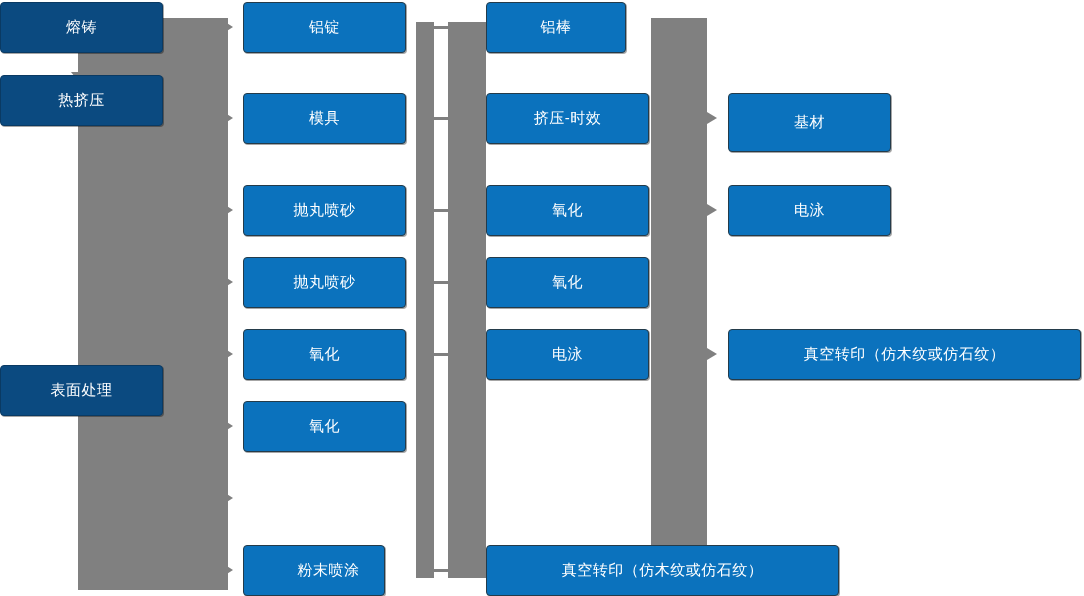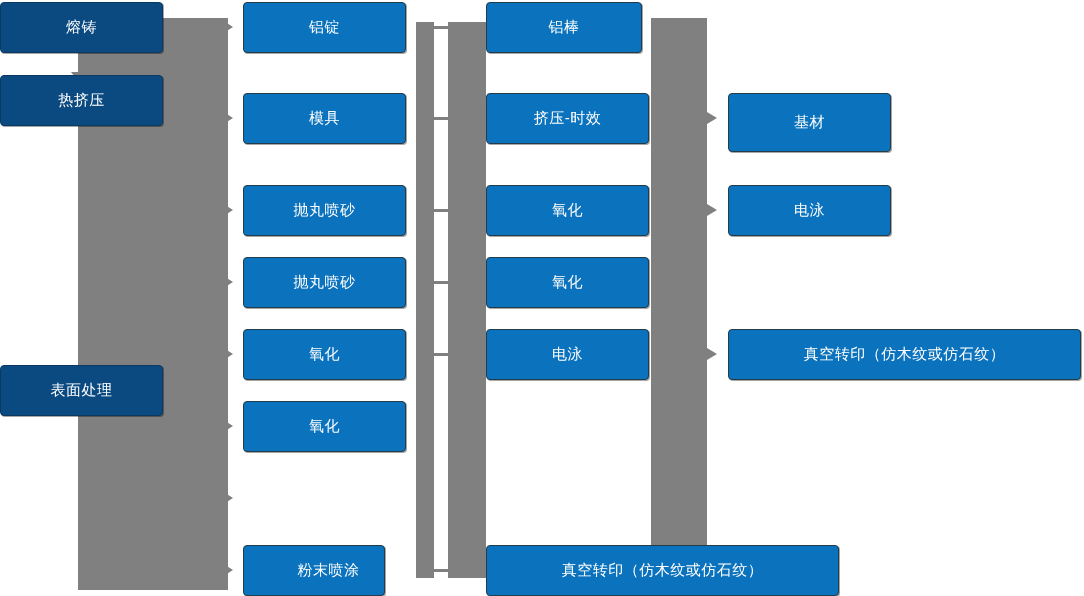--- a/index.html
+++ b/index.html
@@ -114,21 +114,21 @@
   <div class="node dark" style="left:0px; top:365px; width:163px; height:51px;">表面处理</div>
 
   <div class="node bright" style="left:243px; top:93px; width:163px; height:51px;">模具</div>
   <div class="node bright" style="left:243px; top:2px; width:163px; height:51px;">铝锭</div>
   <div class="node bright" style="left:243px; top:185px; width:163px; height:51px;">抛丸喷砂</div>
   <div class="node bright" style="left:243px; top:257px; width:163px; height:51px;">抛丸喷砂</div>
   <div class="node bright" style="left:243px; top:329px; width:163px; height:51px;">氧化</div>
   <div class="node bright" style="left:243px; top:401px; width:163px; height:51px;">氧化</div>
   <div class="node bright" style="left:243px; top:545px; width:142px; height:51px;padding-left:29px;">粉末喷涂</div>
 
-  <div class="node bright" style="left:486px; top:2px; width:156px; height:51px;">铝棒</div>
+  <div class="node bright" style="left:486px; top:2px; width:140px; height:51px;">铝棒</div>
   <div class="node bright" style="left:486px; top:93px; width:163px; height:51px;">挤压-时效</div>
   <div class="node bright" style="left:486px; top:185px; width:163px; height:51px;">氧化</div>
   <div class="node bright" style="left:486px; top:257px; width:163px; height:51px;">氧化</div>
   <div class="node bright" style="left:486px; top:329px; width:163px; height:51px;">电泳</div>
   <div class="node bright" style="left:486px; top:545px; width:353px; height:51px;">真空转印（仿木纹或仿石纹）</div>
 
   <div class="node bright" style="left:728px; top:93px; width:163px; height:59px;">基材</div>
   <div class="node bright" style="left:728px; top:185px; width:163px; height:51px;">电泳</div>
   <div class="node bright" style="left:728px; top:329px; width:353px; height:51px;">真空转印（仿木纹或仿石纹）</div>
 

